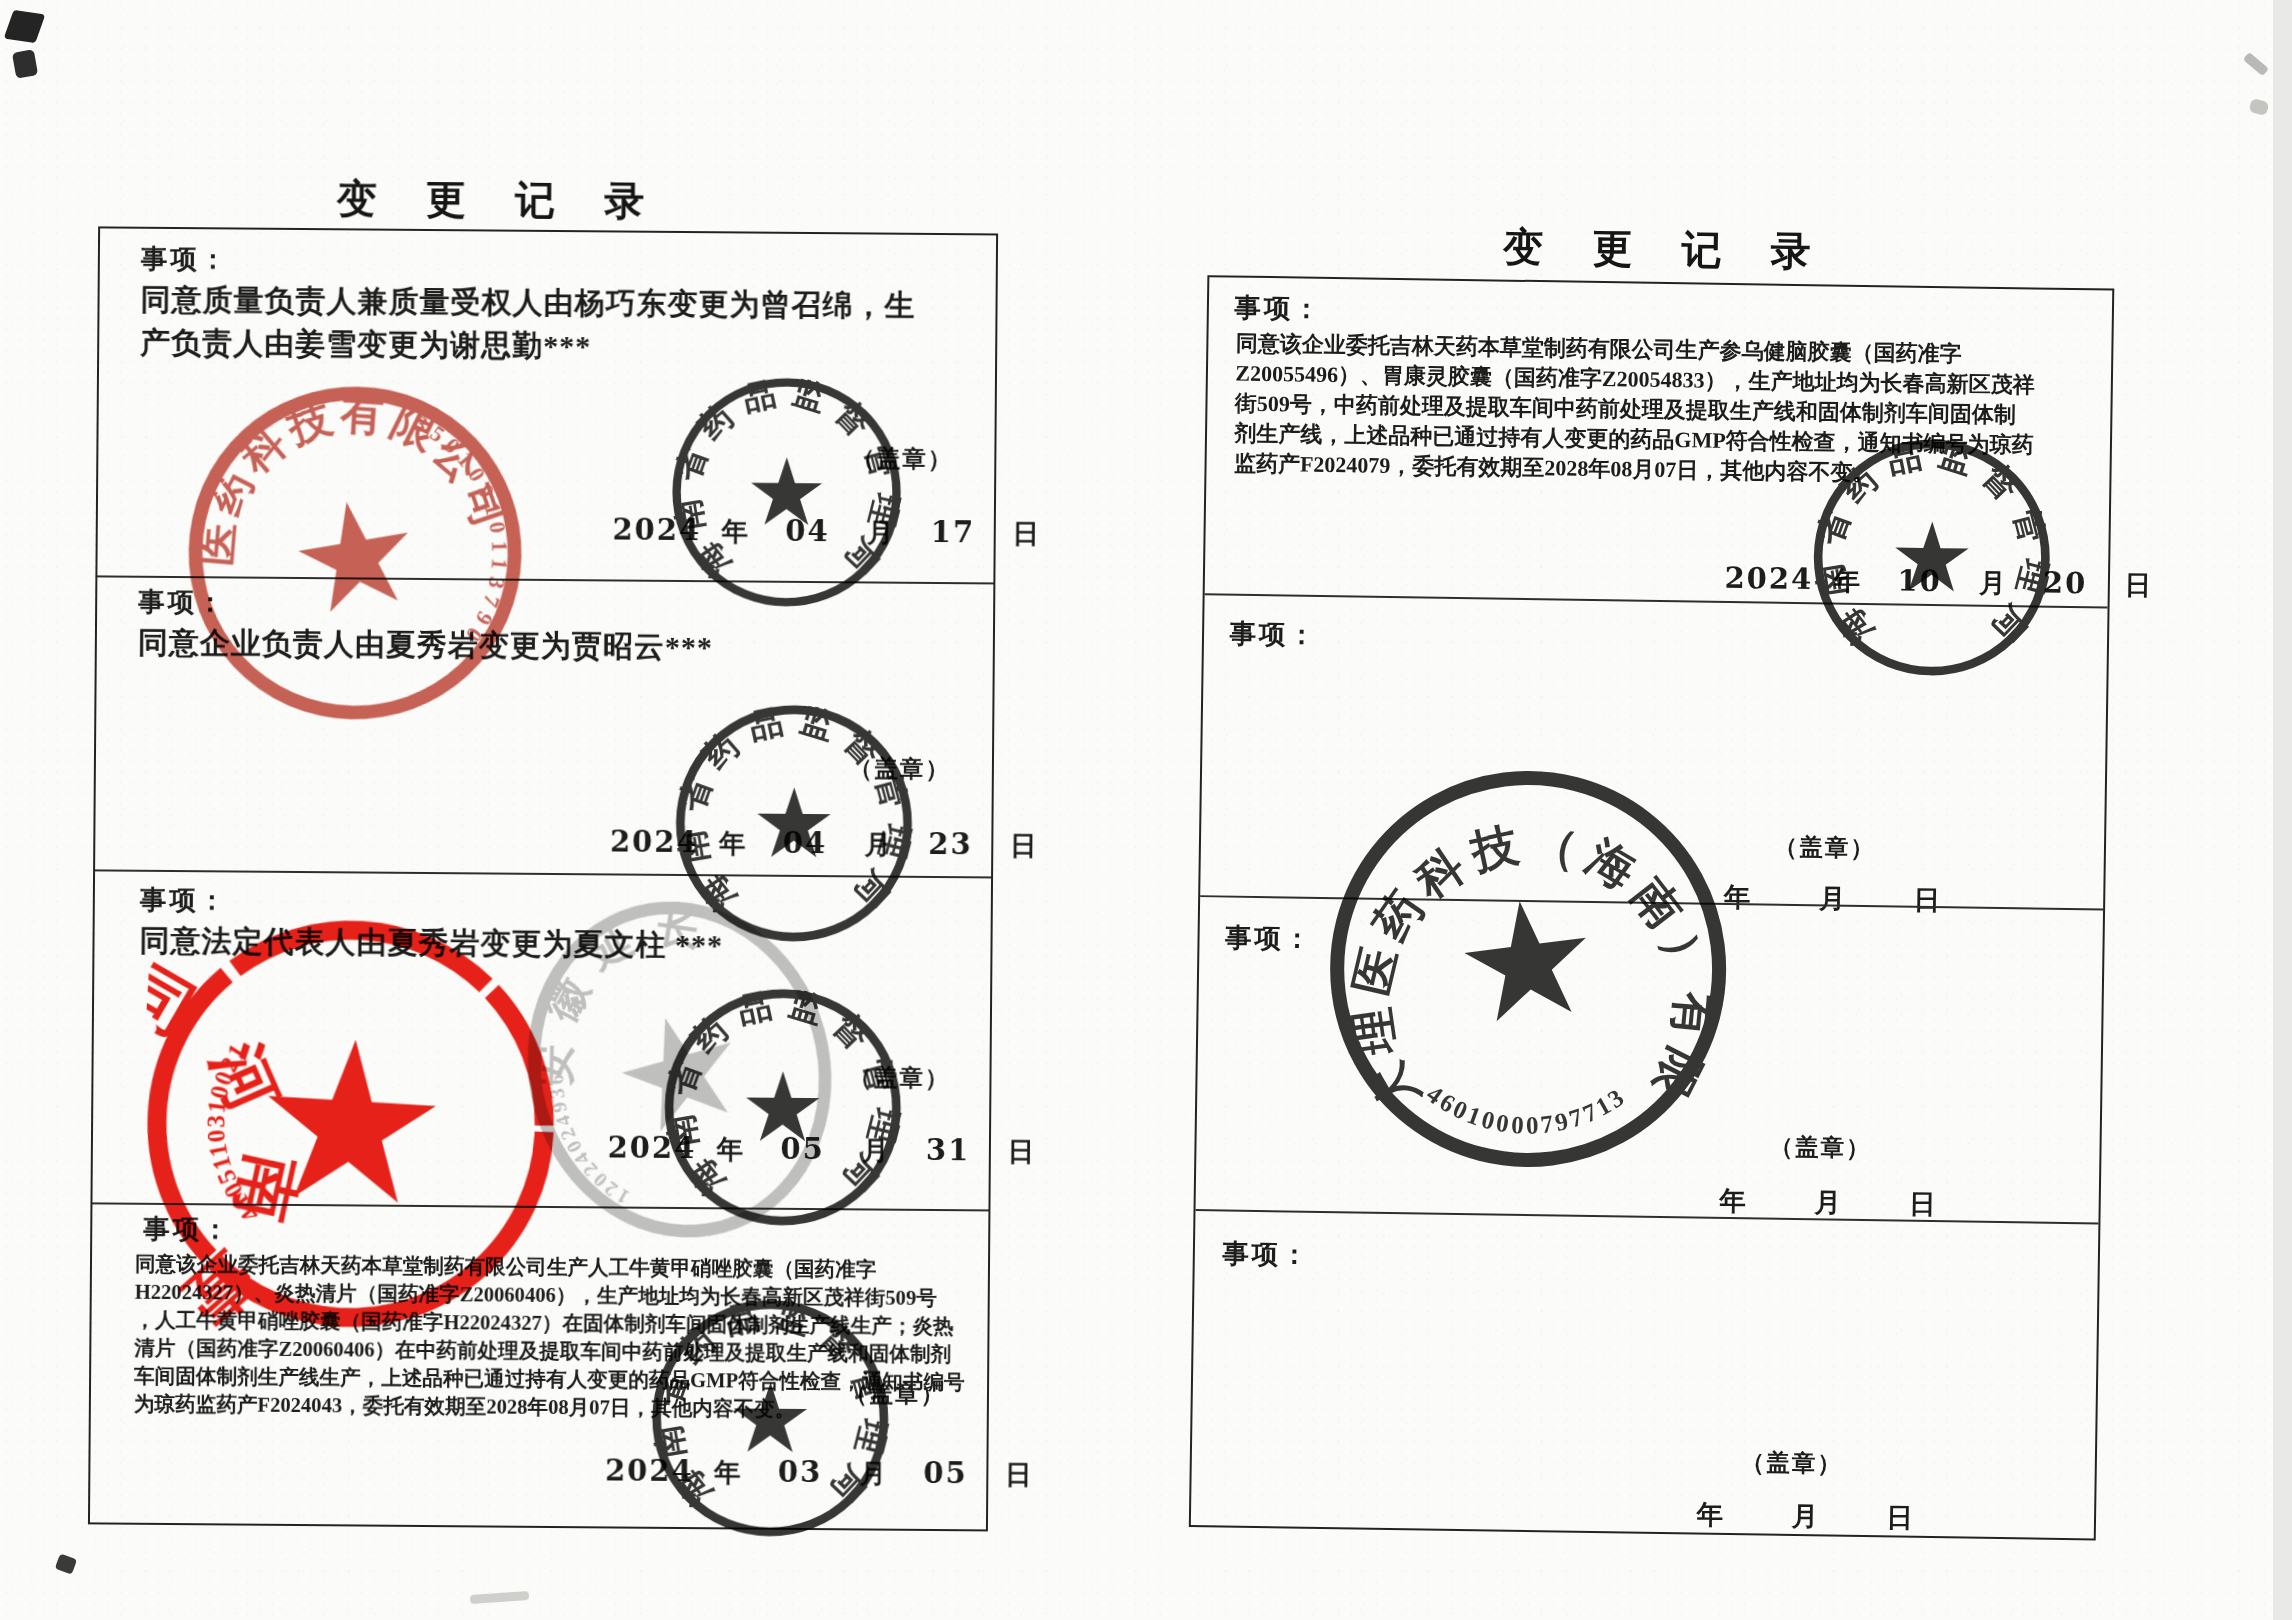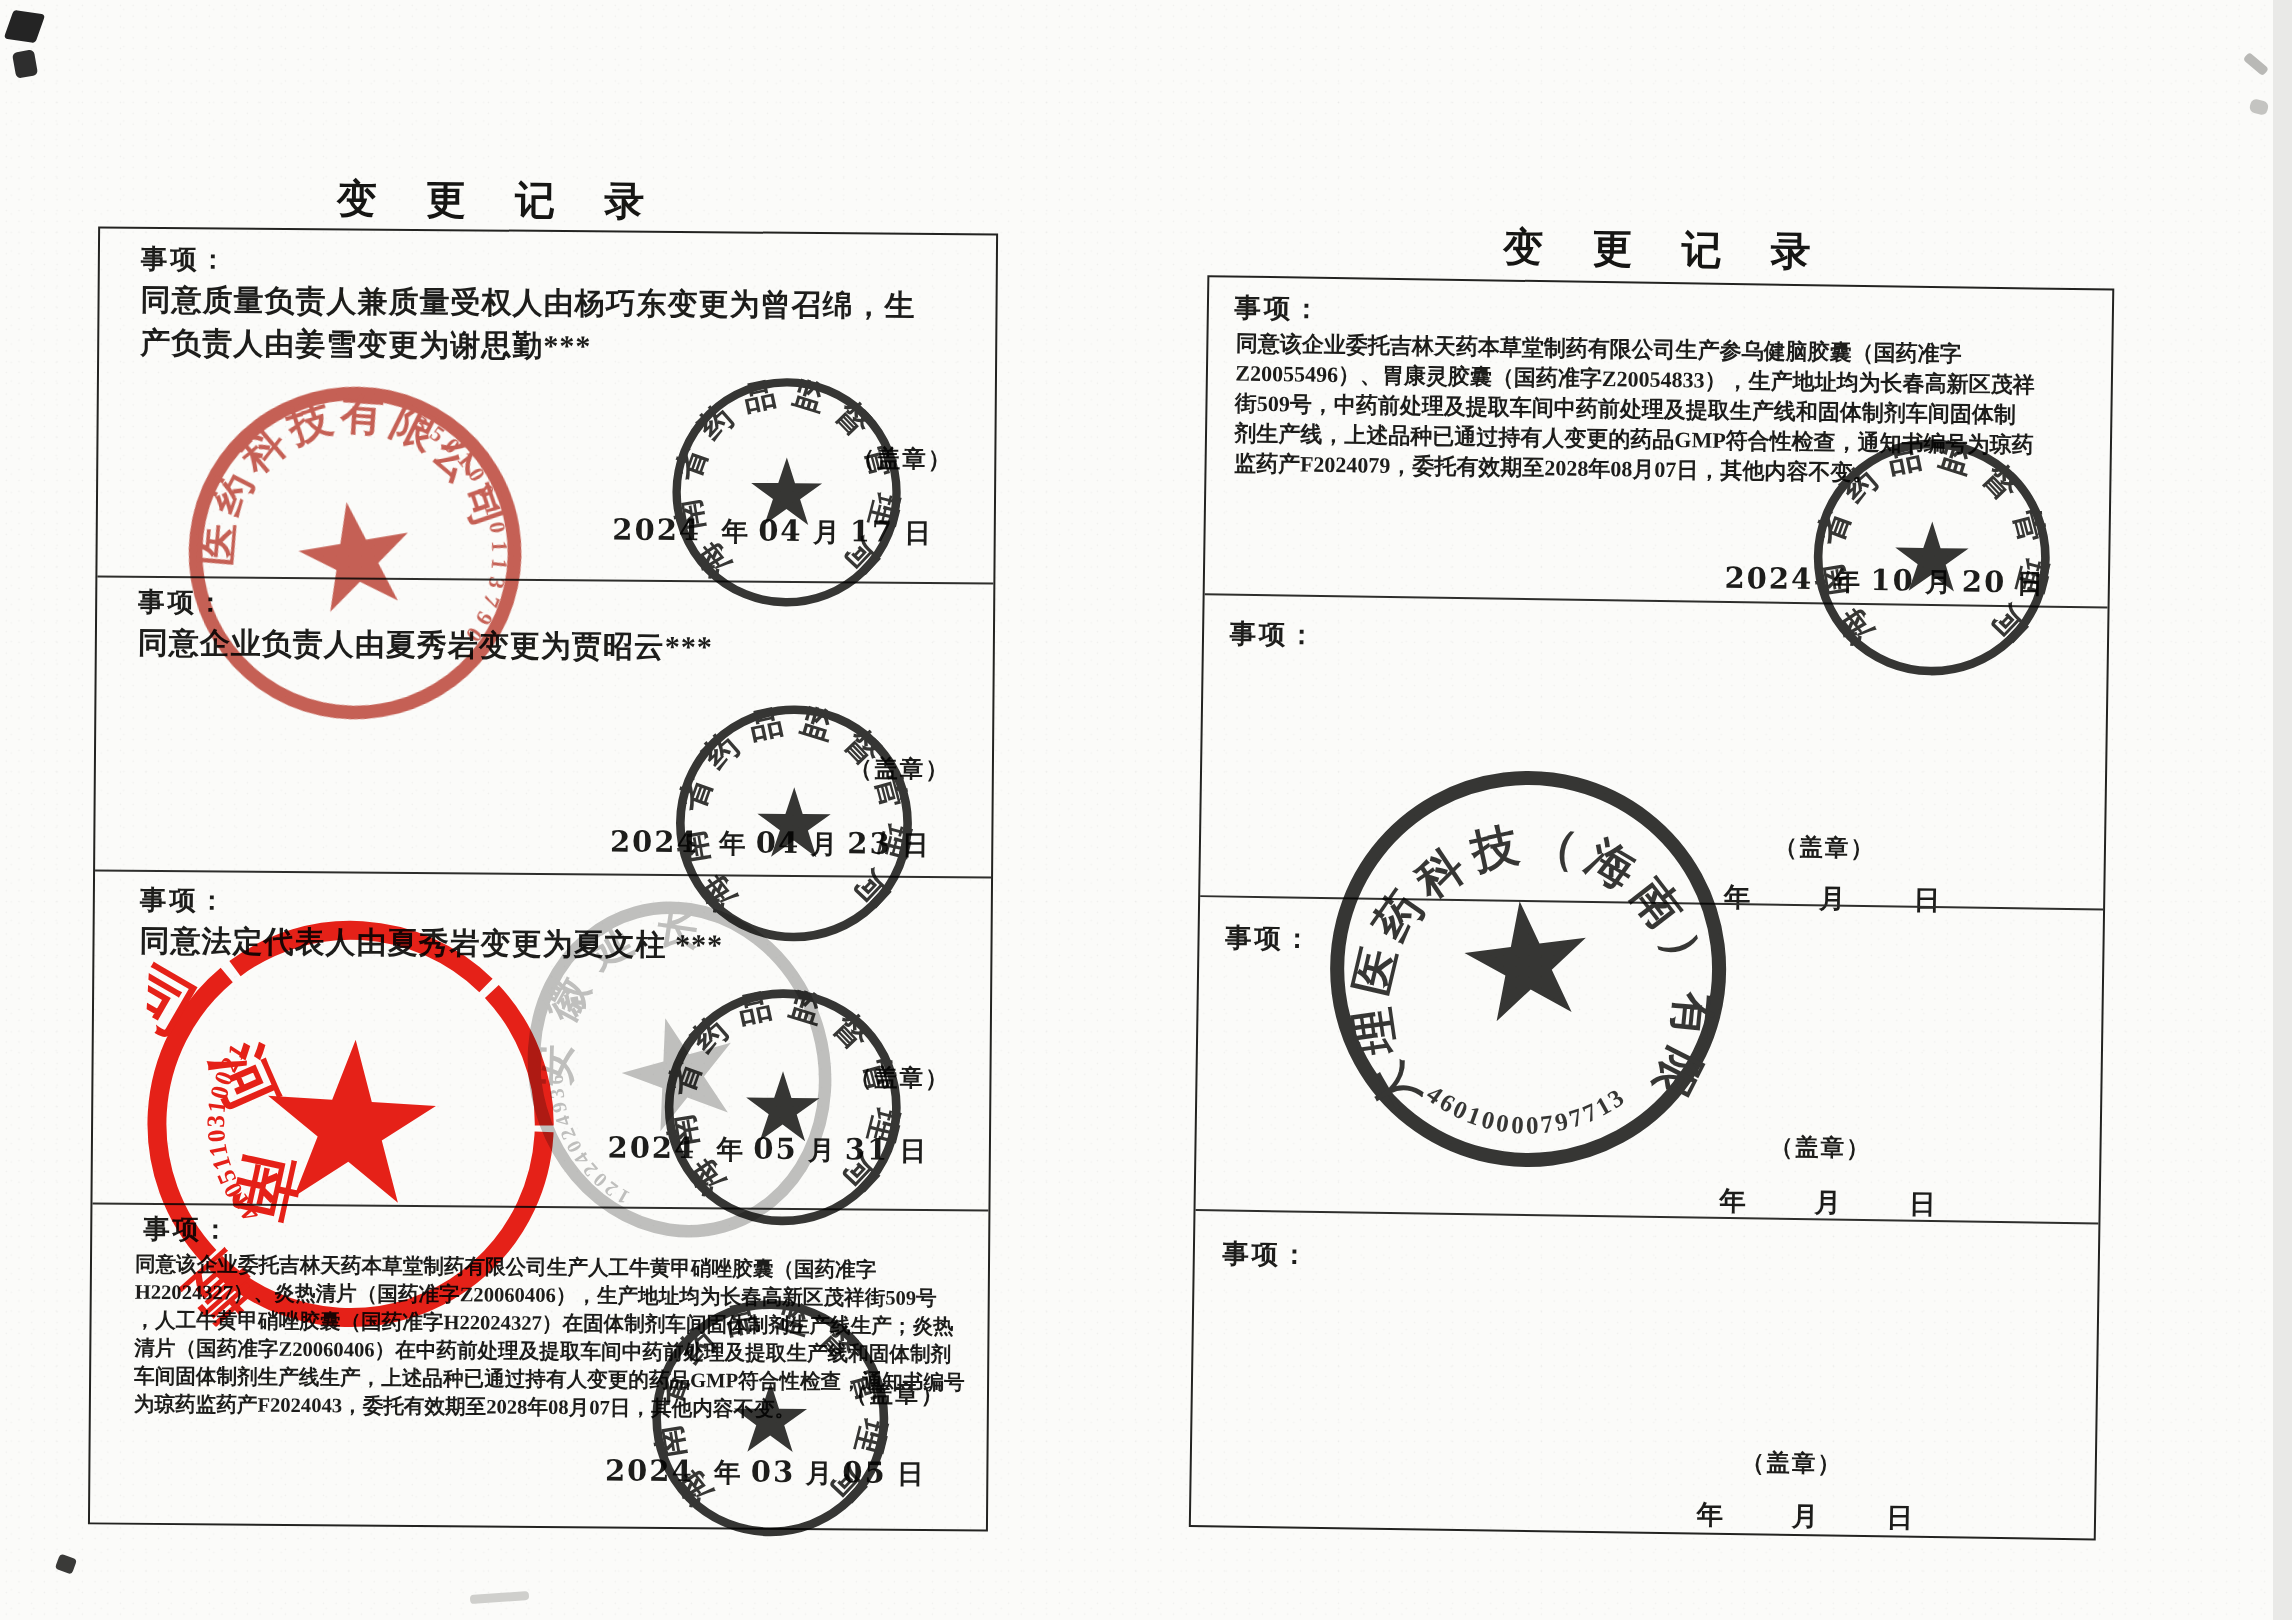--- a/index.html
+++ b/index.html
@@ -25,21 +25,21 @@
   .matter-label{position:absolute;font-size:26.5px;font-weight:bold;letter-spacing:2.9px;}
   .big-line{position:absolute;font-size:30px;font-weight:700;white-space:nowrap;letter-spacing:1px;}
   .small-par{position:absolute;font-size:20.6px;line-height:28px;font-weight:600;white-space:nowrap;}
   .page-wrap.right .small-par{font-size:22px;line-height:30px;}
   .seal-note{position:absolute;font-size:23.5px;font-weight:bold;letter-spacing:2px;}
   .date-line{position:absolute;display:flex;align-items:baseline;white-space:nowrap;}
   .date-line .num{font-family:"DejaVu Serif","Liberation Serif",serif;font-weight:bold;
     font-size:29px;text-align:center;letter-spacing:2px;}
   .date-line .dchar{font-size:26.5px;font-weight:bold;}
   .dl-filled .num.y{width:98px;margin-right:15.7px;}
-  .dl-filled .num.md{width:55px;margin:0 5px;}
+  .dl-filled .num.md{width:55px;margin:0 32px;}
   .dl-blank .num.y{width:41px;margin-right:13.7px;}
   .dl-blank .num.md{width:41px;margin:0 13.7px;}
   .stamp{position:absolute;mix-blend-mode:multiply;}
   .stamp .ring{fill:none;stroke:currentColor;}
   .stamp text{fill:currentColor;font-weight:bold;font-family:"Liberation Serif",serif;}
   .stamp polygon{fill:currentColor;}
   .gov{color:#20201e;opacity:.9;}
   .co-faded{color:#b8392b;opacity:.8;filter:blur(0.4px);}
   .co-red{color:#e4170e;opacity:.96;}
   .co-gray{color:#8d8d8b;opacity:.55;}

